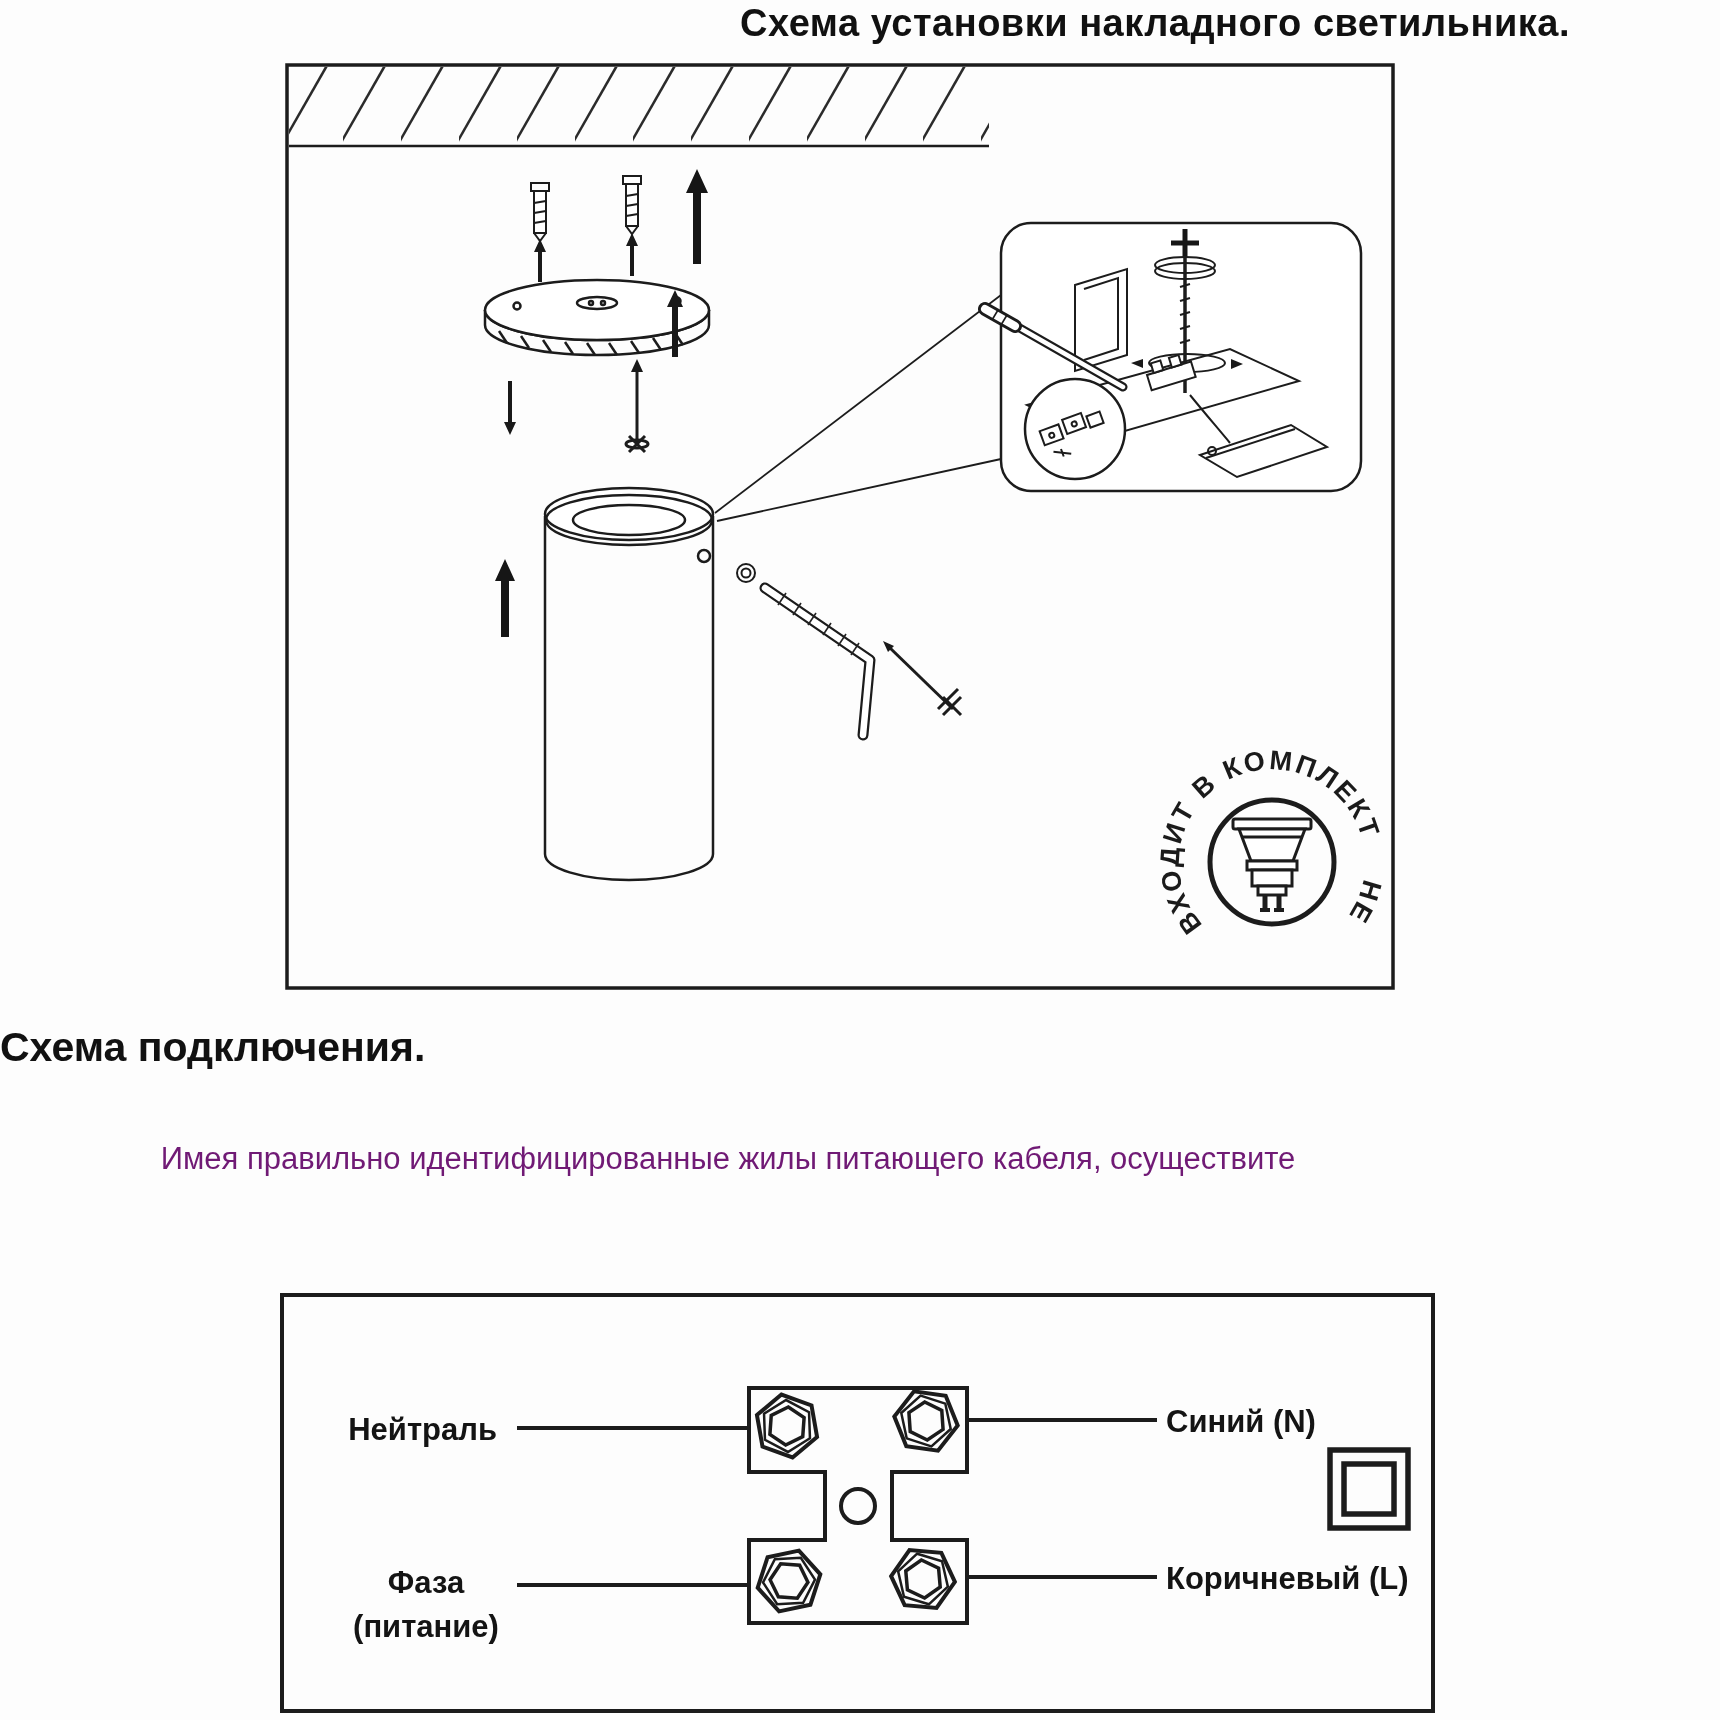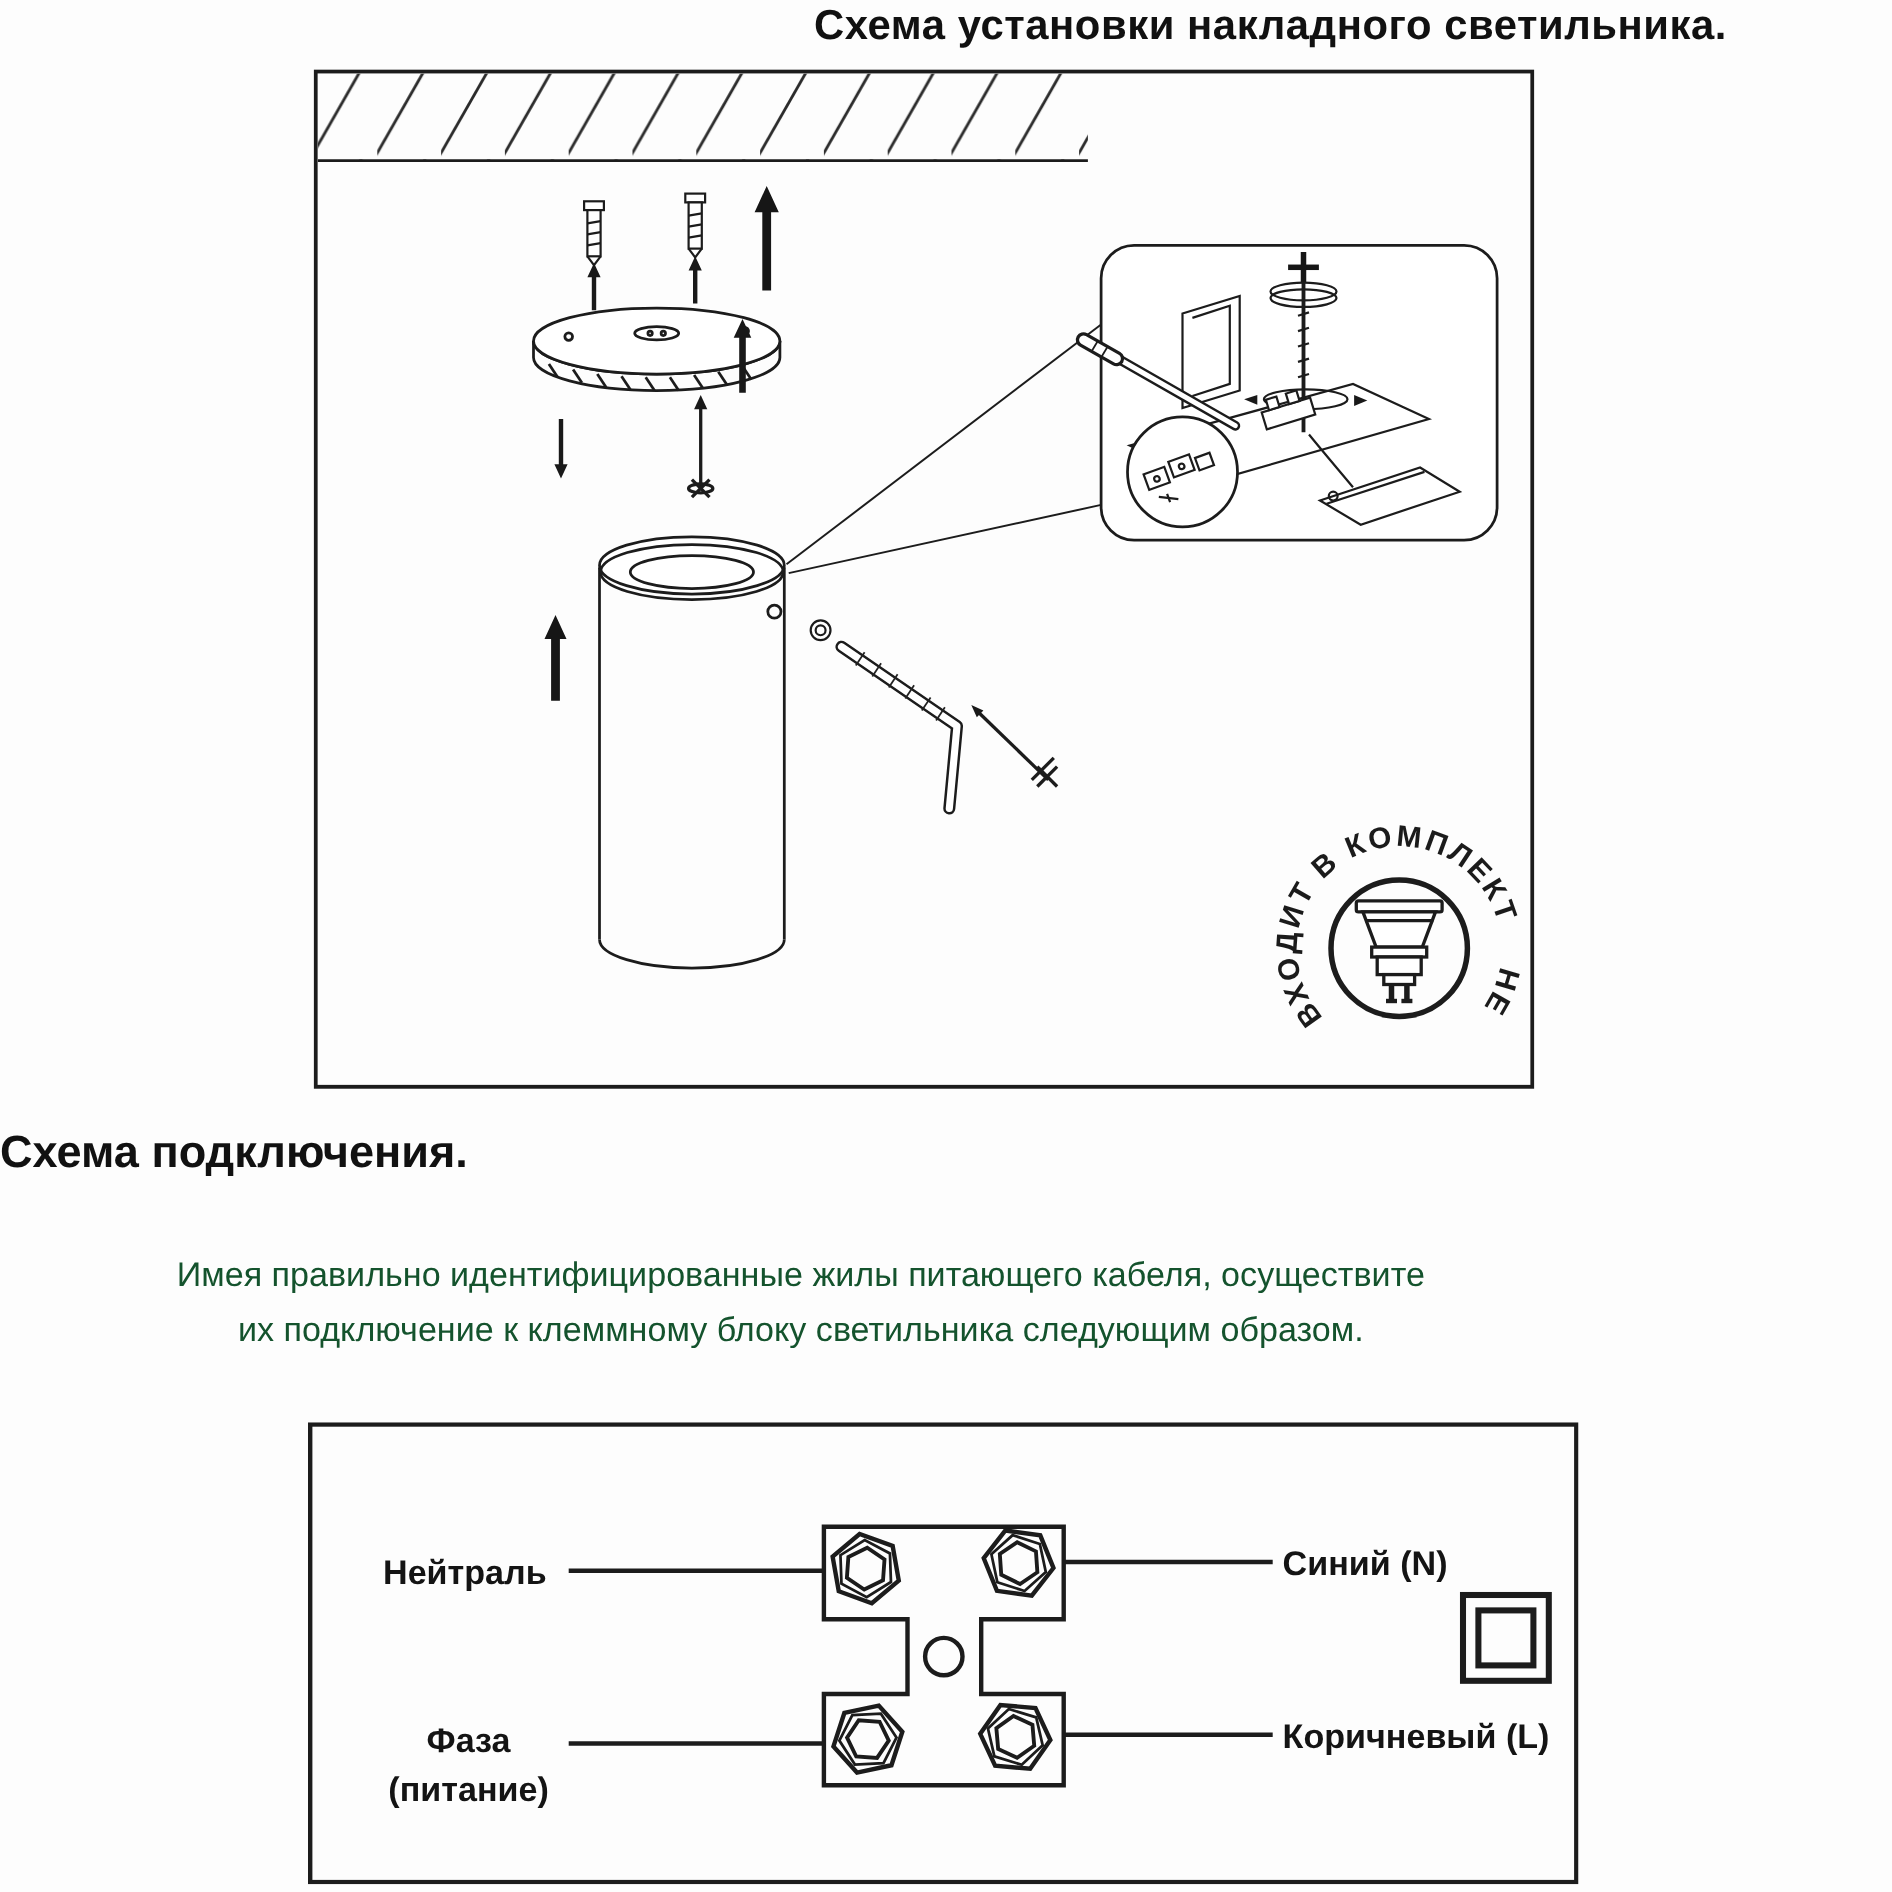--- a/index.html
+++ b/index.html
@@ -10,21 +10,21 @@
   .title-install{
     position:absolute;top:2px;left:0;width:1570px;text-align:right;
     font-size:38px;font-weight:bold;color:#111;letter-spacing:.5px;
   }
   .title-connection{
     position:absolute;top:1024px;left:0;width:1545px;
     font-size:41px;font-weight:bold;color:#111;
   }
   .instruction{
     position:absolute;top:1134px;left:0;width:1456px;text-align:center;
-    font-size:31px;line-height:50px;color:#14532d;
+    font-size:31px;line-height:50px;color:#701a75;
   }
   svg{position:absolute;}
   #install-svg{left:285px;top:63px;}
   #connection-svg{left:280px;top:1293px;}
   .ln{stroke:#1c1c1c;fill:none;}
   .w25{stroke-width:2.5}.w2{stroke-width:2}.w3{stroke-width:3}.w35{stroke-width:3.5}.w4{stroke-width:4}
   .fillwhite{fill:#fff;}
   .ring-text{font-family:"Liberation Sans",sans-serif;font-size:27px;font-weight:bold;fill:#1b1b1b;letter-spacing:2.5px;}
   .wire-label{font-family:"Liberation Sans",sans-serif;font-size:31px;font-weight:bold;fill:#141414;}
 </style>
@@ -223,21 +223,20 @@
         <line x1="975" y1="847" x2="985" y2="847" stroke-width="4"></line>
         <line x1="989" y1="847" x2="999" y2="847" stroke-width="4"></line>
       </g>
     </g>
   </svg>
 
   <div class="title-connection">Схема подключения.</div>
 
   <div class="instruction">
     <div>Имея правильно идентифицированные жилы питающего кабеля, осуществите</div>
-    <div>их подключение к клеммному блоку светильника следующим образом.</div>
   </div>
 
   <svg id="connection-svg" width="1155" height="420" viewBox="0 0 1155 420">
     <rect x="2" y="2" width="1151" height="416" class="ln w4"></rect>
 
     <line x1="237" y1="135" x2="469" y2="135" class="ln w4"></line>
     <line x1="687" y1="127" x2="877" y2="127" class="ln w4"></line>
     <line x1="237" y1="292" x2="469" y2="292" class="ln w4"></line>
     <line x1="687" y1="284" x2="877" y2="284" class="ln w4"></line>
 

